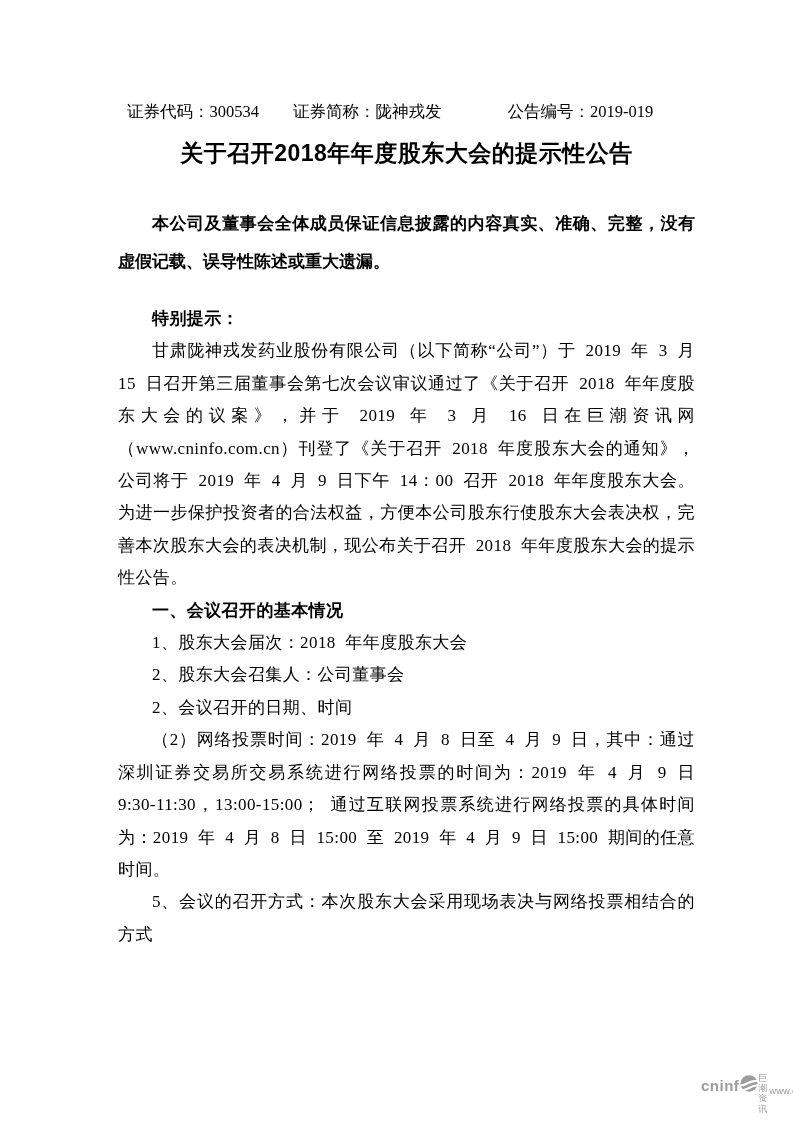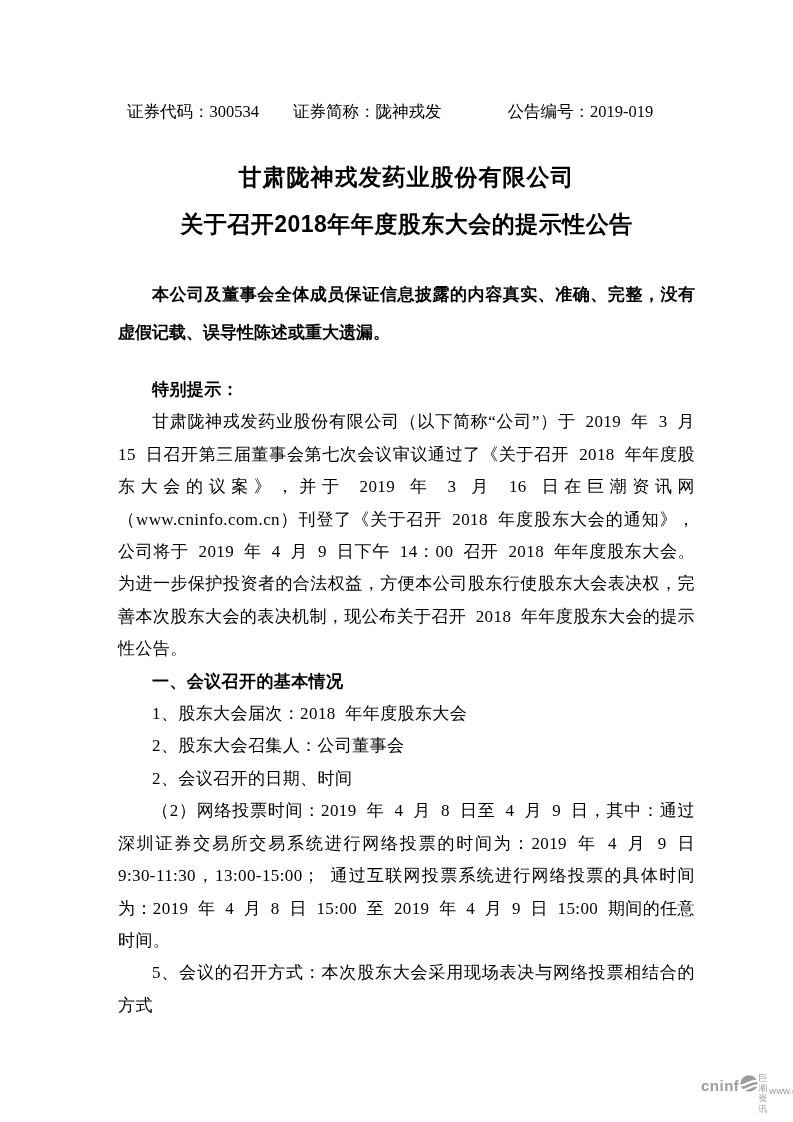--- a/index.html
+++ b/index.html
@@ -109,21 +109,20 @@
 <body>
 
 <div class="page">
 
   <div class="doc-header">
     <span class="h-code">证券代码：300534</span>
     <span class="h-abbr">证券简称：陇神戎发</span>
     <span class="h-no">公告编号：2019-019</span>
   </div>
 
-  <h1 class="doc-title hei">甘肃陇神戎发药业股份有限公司</h1>
   <h2 class="doc-subtitle hei">关于召开2018年年度股东大会的提示性公告</h2>
 
   <p class="disclaimer hei">本公司及董事会全体成员保证信息披露的内容真实、准确、完整，没有虚假记载、误导性陈述或重大遗漏。</p>
 
   <div class="flow">
     <p class="special hei">特别提示：</p>
     <p>甘肃陇神戎发药业股份有限公司（以下简称“公司”）于 2019 年 3 月 15 日召开第三届董事会第七次会议审议通过了《关于召开 2018 年年度股东大会的议案》，并于 2019 年 3 月 16 日在巨潮资讯网（www.cninfo.com.cn）刊登了《关于召开 2018 年度股东大会的通知》，公司将于 2019 年 4 月 9 日下午 14：00 召开 2018 年年度股东大会。为进一步保护投资者的合法权益，方便本公司股东行使股东大会表决权，完善本次股东大会的表决机制，现公布关于召开 2018 年年度股东大会的提示性公告。</p>
     <p class="hei">一、会议召开的基本情况</p>
     <p>1、股东大会届次：2018 年年度股东大会</p>
     <p>2、股东大会召集人：公司董事会</p>

